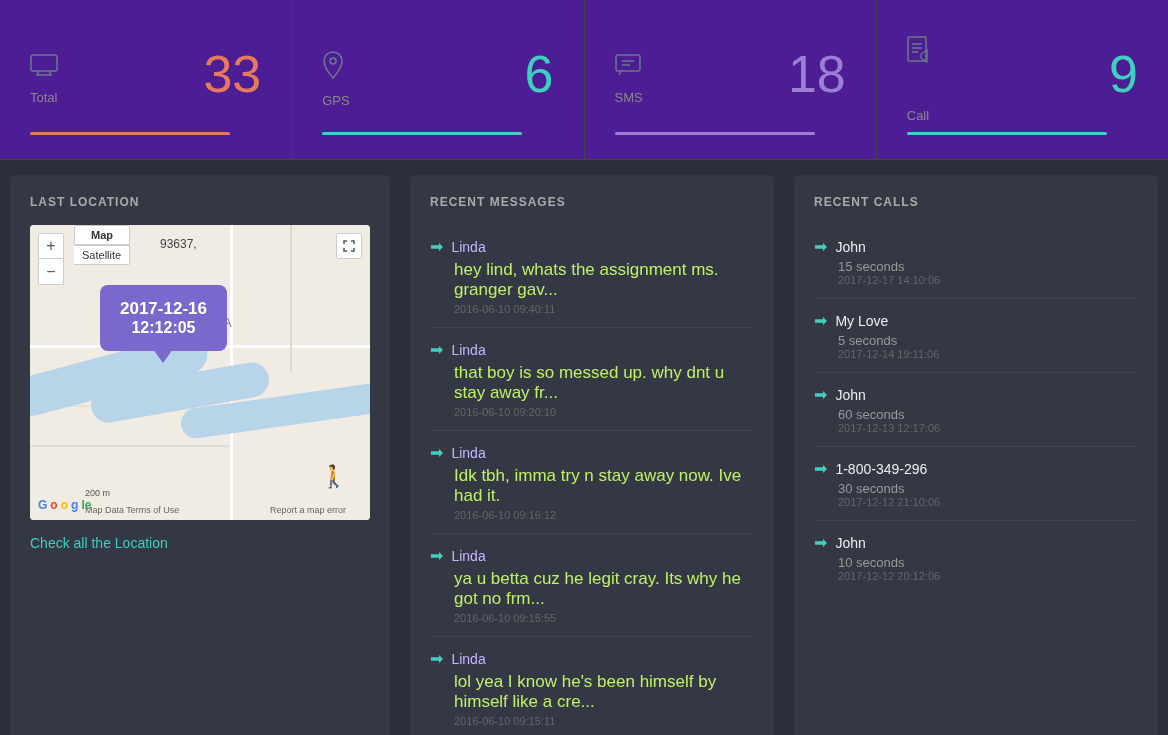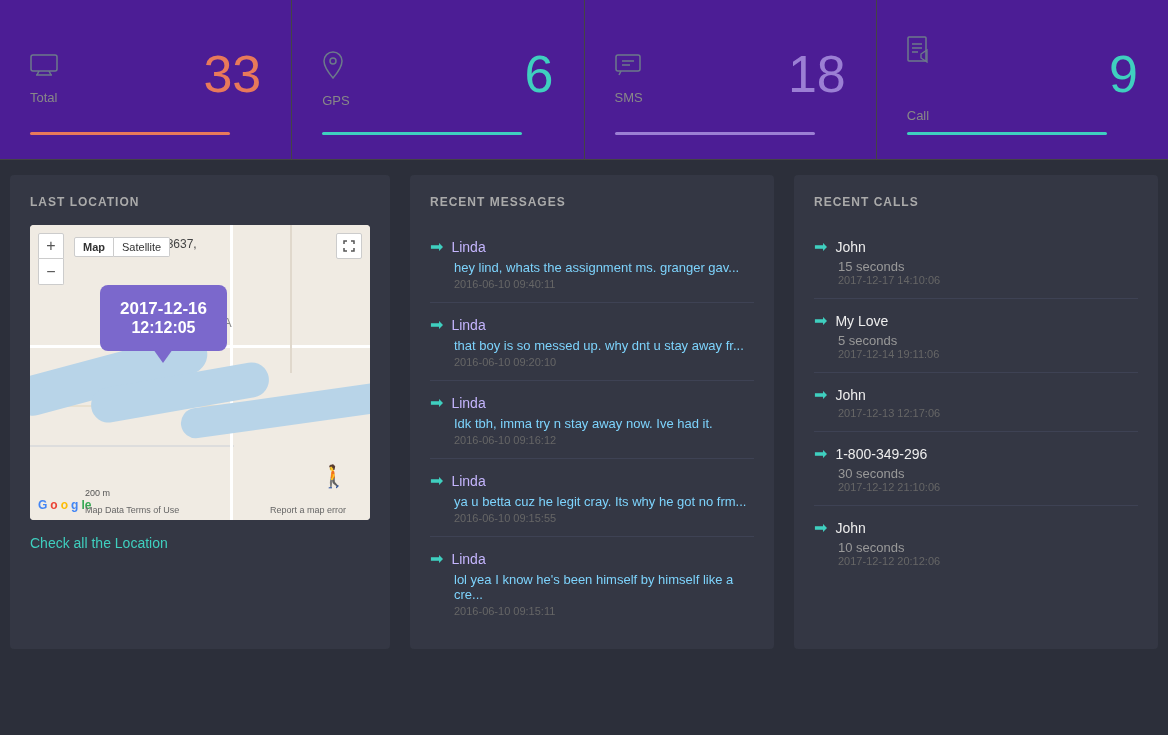--- a/index.html
+++ b/index.html
@@ -146,24 +146,25 @@
       font-size: 16px;
       color: #555;
       cursor: pointer;
       line-height: 1;
     }
     .map-zoom-btn:first-child { border-radius: 2px 2px 0 0; }
     .map-zoom-btn:last-child { border-radius: 0 0 2px 2px; border-top: none; }
 
     .map-type-buttons {
       position: absolute;
-      top: 12px;
+      top: 0;
       left: 44px;
       display: flex;
       z-index: 10;
+      flex-direction: column;
     }
     .map-type-btn {
       padding: 3px 8px;
       font-size: 11px;
       background: white;
       border: 1px solid #ccc;
       cursor: pointer;
       color: #333;
     }
     .map-type-btn.active { font-weight: bold; }
@@ -310,22 +311,22 @@
     .sender-arrow {
       color: #3fcfbf;
       font-size: 16px;
     }
     .sender-name {
       color: #c4b5fd;
       font-size: 14px;
       font-weight: 500;
     }
     .message-text {
-      color: #7dd3fc;
-      font-size: 13px;
+      color: #bef264;
+      font-size: 17px;
       margin-bottom: 3px;
       padding-left: 24px;
     }
     .message-time {
       color: #666;
       font-size: 11px;
       padding-left: 24px;
     }
 
     
@@ -554,20 +555,21 @@
         <span class="call-name">My Love</span>
       </div>
       <div class="call-duration">5 seconds</div>
       <div class="call-time">2017-12-14 19:11:06</div>
     </div>
         <div class="call-item">
       <div class="call-header">
         <span class="call-arrow">➡</span>
         <span class="call-name">John</span>
       </div>
+      <div class="call-duration">60 seconds</div>
       <div class="call-time">2017-12-13 12:17:06</div>
     </div>
         <div class="call-item">
       <div class="call-header">
         <span class="call-arrow">➡</span>
         <span class="call-name">1-800-349-296</span>
       </div>
       <div class="call-duration">30 seconds</div>
       <div class="call-time">2017-12-12 21:10:06</div>
     </div>

